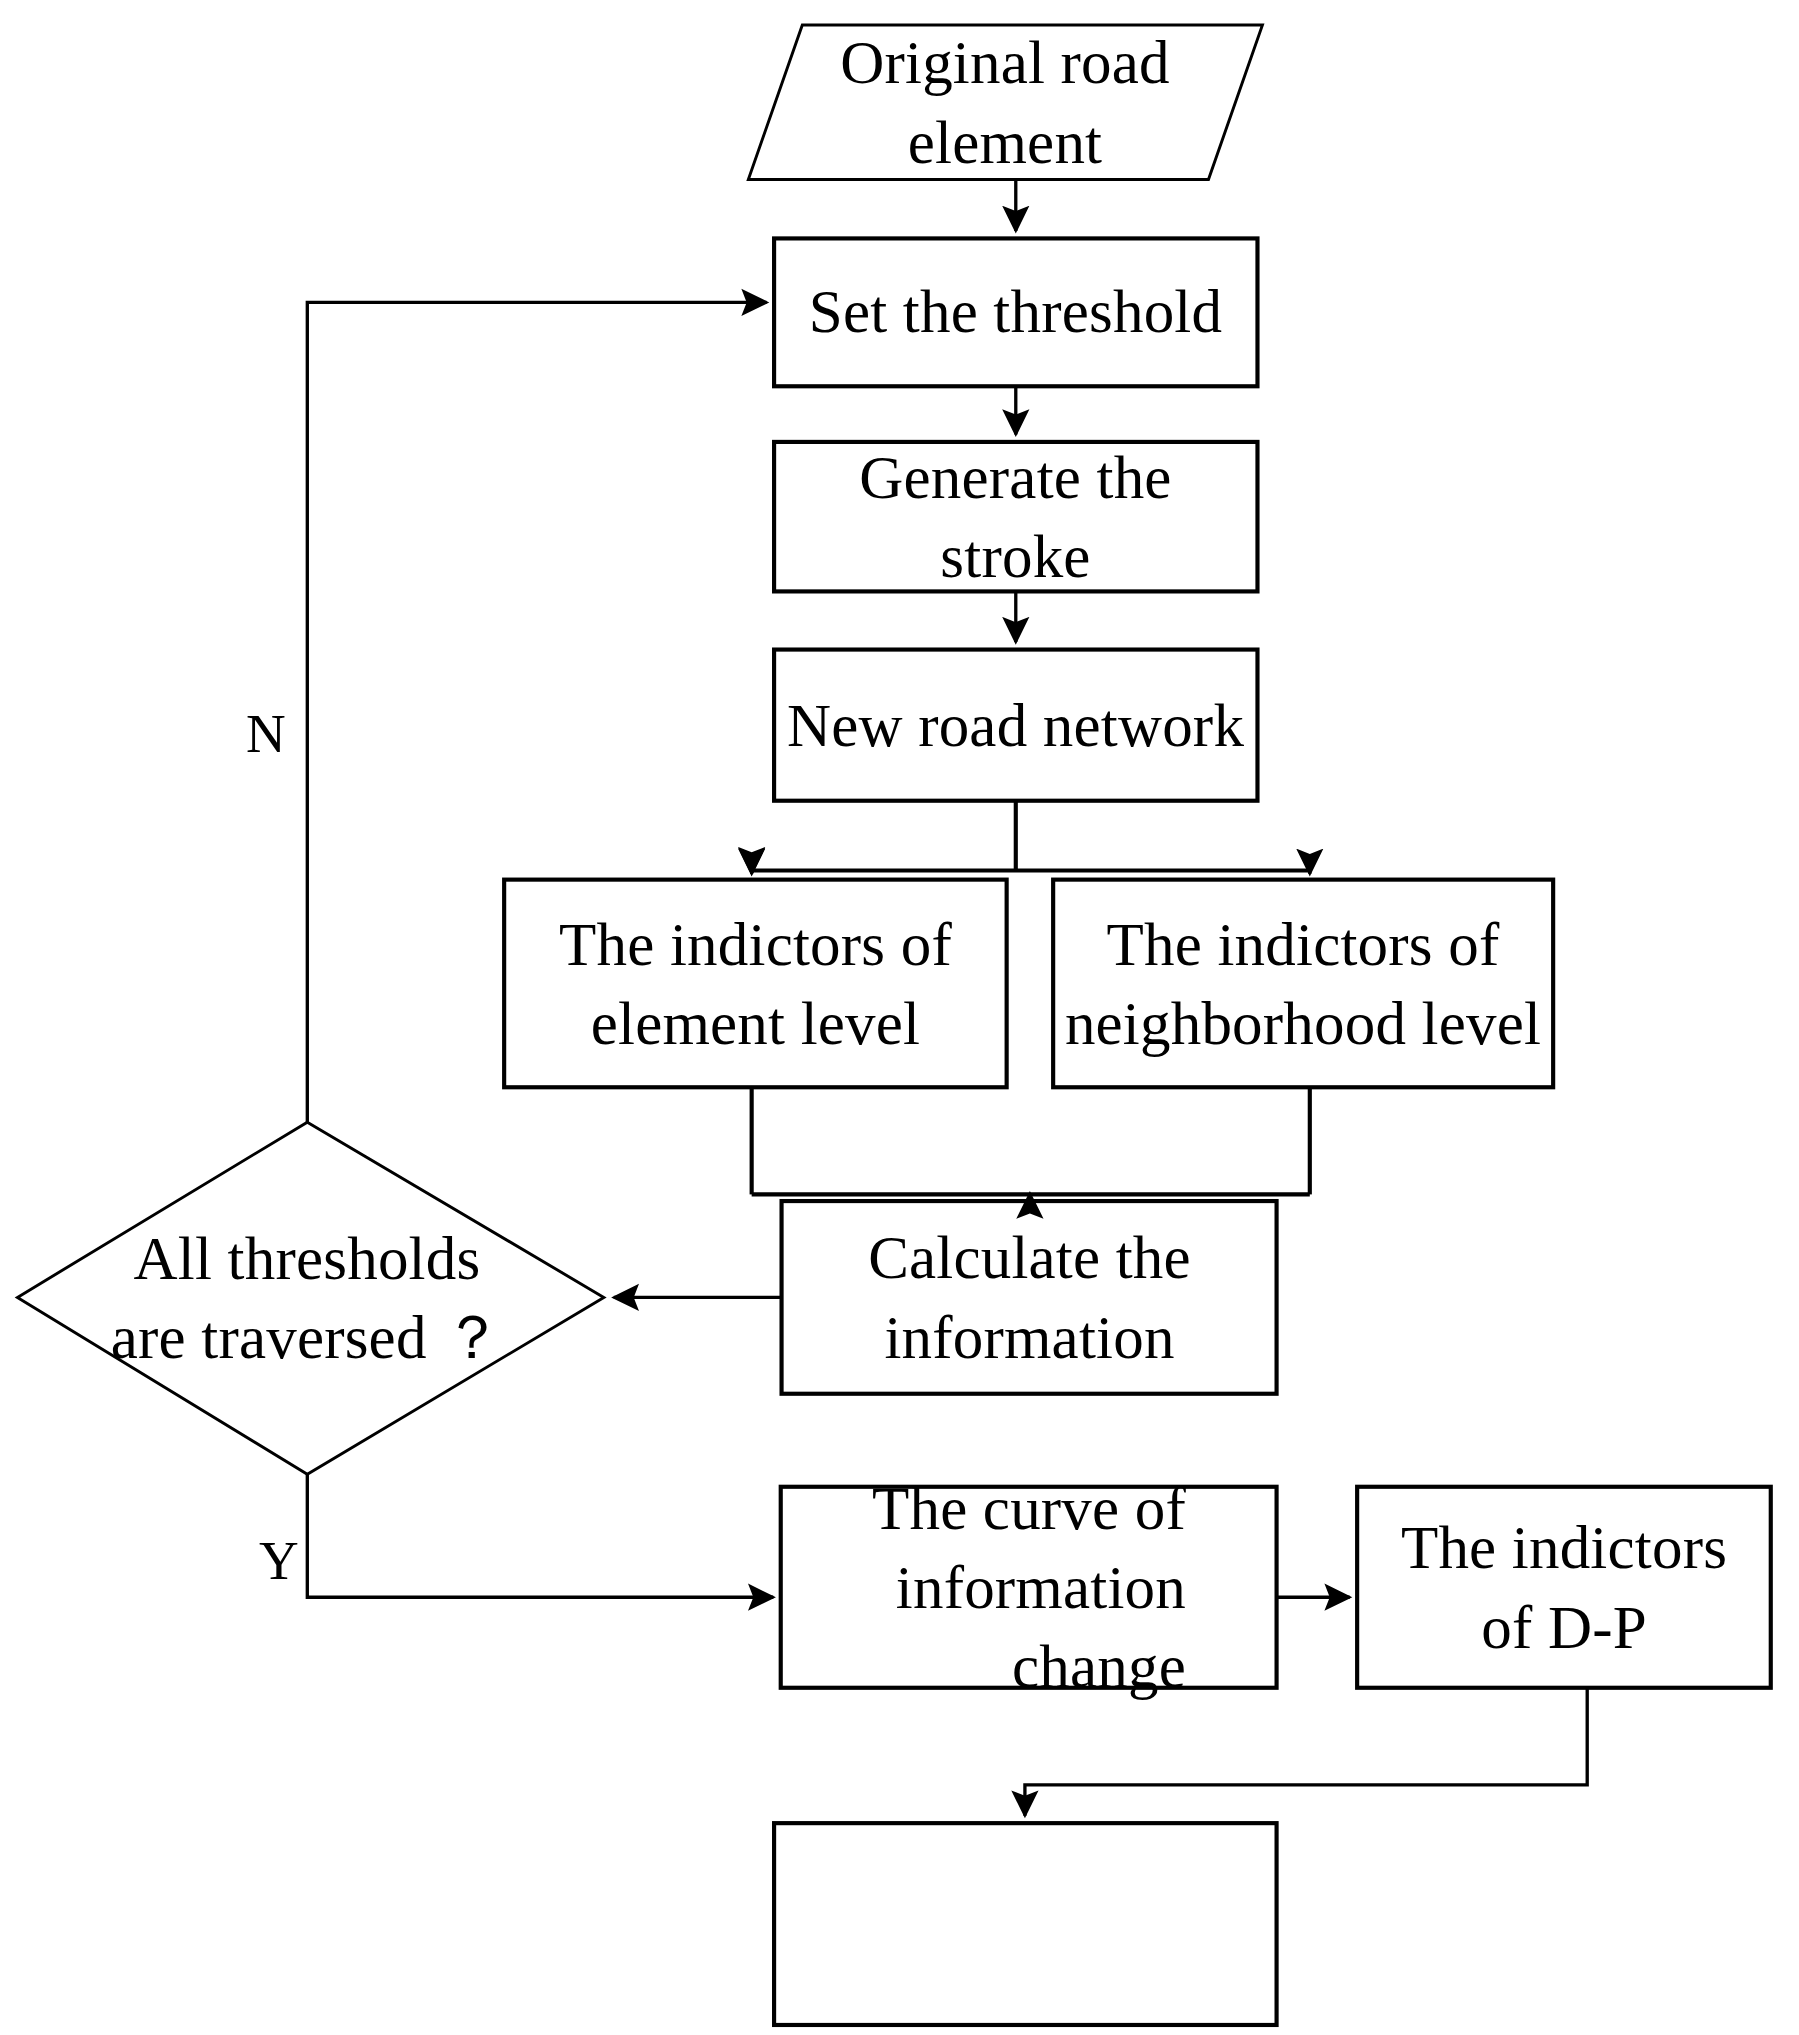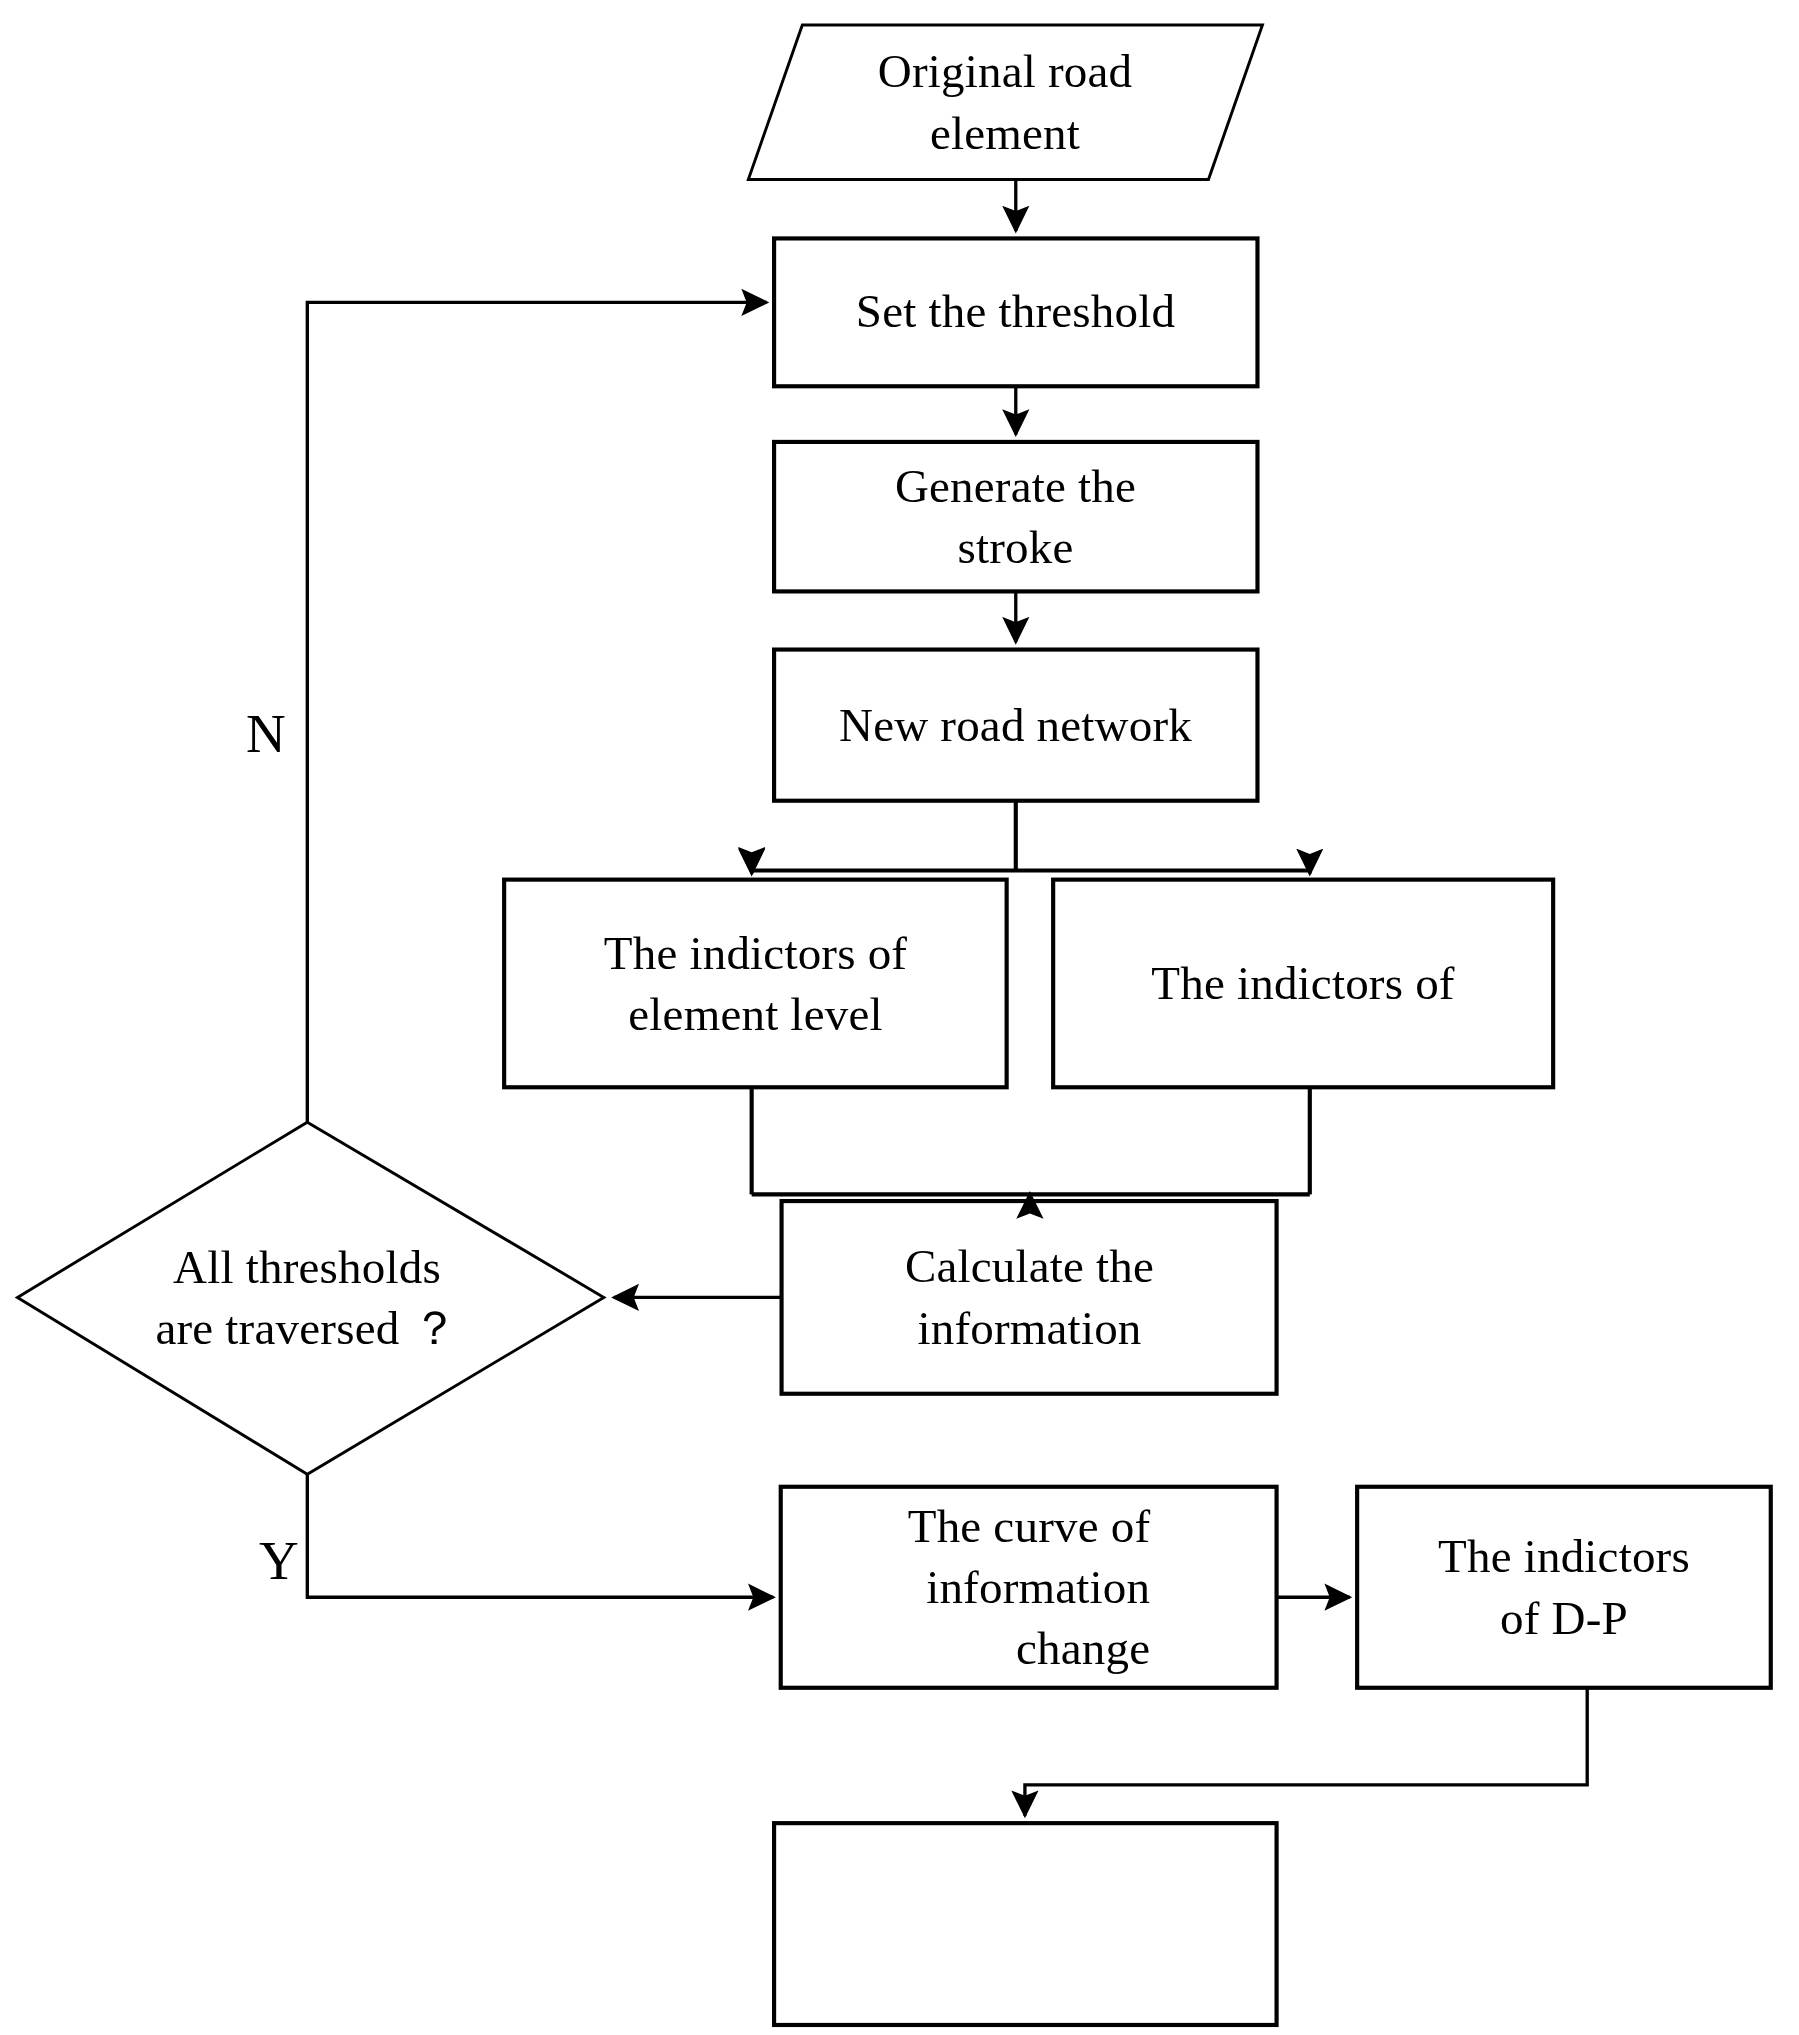--- a/index.html
+++ b/index.html
@@ -42,21 +42,21 @@
     stroke-width: 4;
   }
   .node-text {
     position: absolute;
     display: flex;
     align-items: center;
     justify-content: center;
     text-align: center;
     color: #000000;
     font-family: "Liberation Serif", "DejaVu Serif", serif;
-    font-size: 47px;
+    font-size: 61px;
     line-height: 1.30;
     letter-spacing: 0.2px;
     -webkit-font-smoothing: none;
   }
   .branch-label {
     position: absolute;
     color: #000000;
     font-family: "Liberation Serif", "DejaVu Serif", serif;
     font-size: 55px;
     line-height: 1;
@@ -151,20 +151,21 @@
   <div class="node-text" style="left:504px; top:880px; width:503px; height:208px;">
     <span>
       <span>The indictors of</span><br>
       <span>element level</span>
     </span>
   </div>
 
   <div class="node-text" style="left:1053px; top:880px; width:500px; height:208px;">
     <span>
       <span>The indictors of</span><br>
+      <span>neighborhood level</span>
     </span>
   </div>
 
   <div class="node-text" style="left:782px; top:1201px; width:495px; height:193px;">
     <span>
       <span>Calculate the</span><br>
       <span>information</span>
     </span>
   </div>
 

